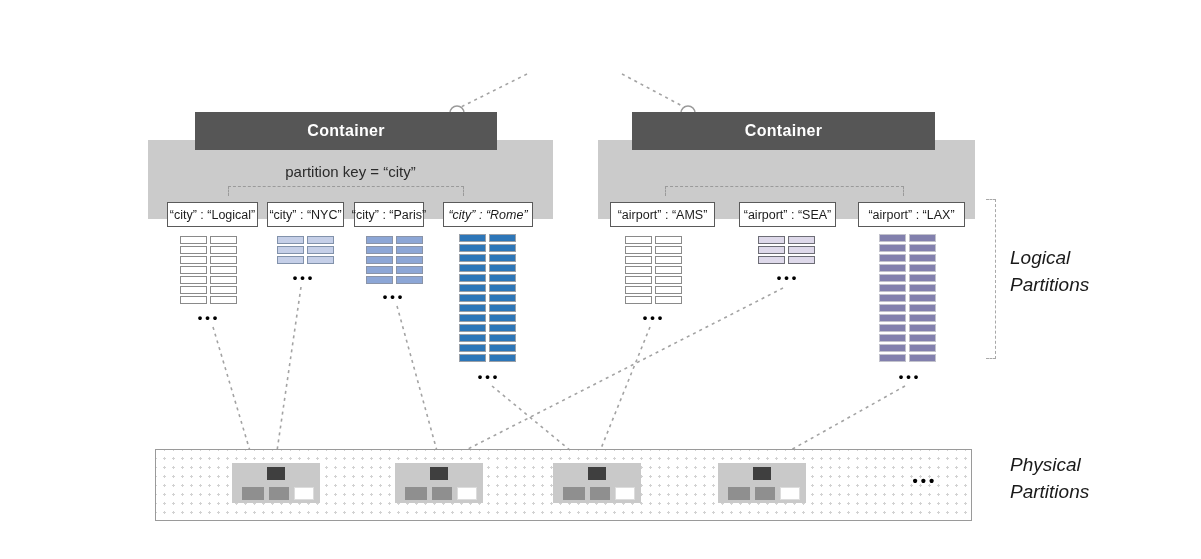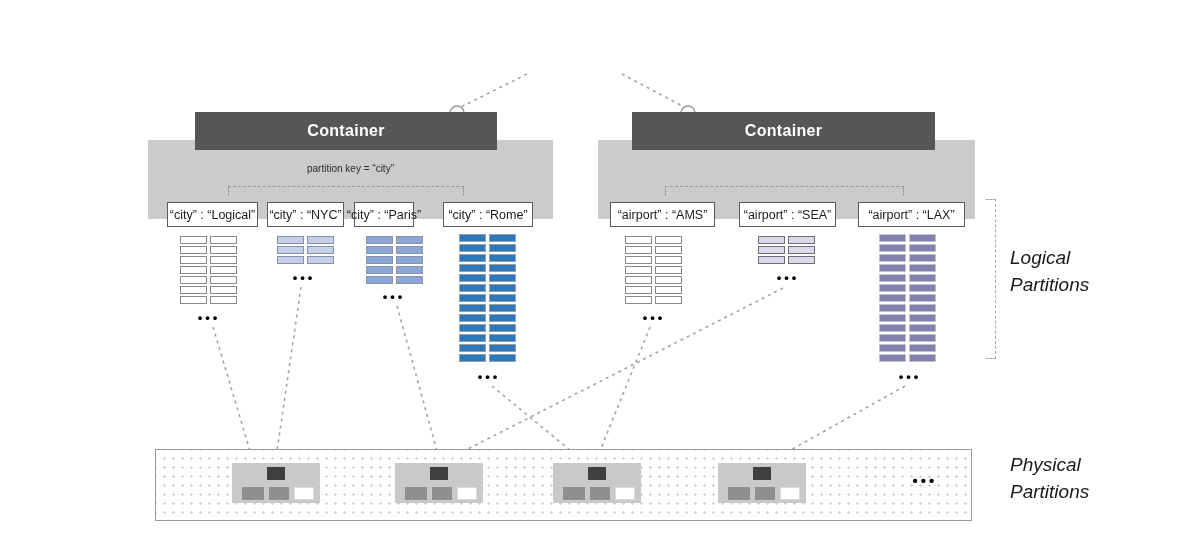--- a/index.html
+++ b/index.html
@@ -6,21 +6,21 @@
   .canvas{
     position:relative;width:1201px;height:559px;background:#ffffff;overflow:hidden;
     font-family:"Liberation Sans",sans-serif;color:#222;
   }
   .abs{position:absolute;}
   .titlebox{
     background:#565656;color:#ffffff;font-weight:bold;font-size:16px;
     display:flex;align-items:center;justify-content:center;letter-spacing:.3px;
   }
   .panel{background:#cbcbcb;}
-  .pk-text{font-size:10px;color:#2b2b2b;text-align:center;}
+  .pk-text{font-size:15px;color:#2b2b2b;text-align:center;}
   .spread{border-top:1.5px dashed #9a9a9a;border-left:1.5px dashed #9a9a9a;border-right:1.5px dashed #9a9a9a;height:9px;}
   .keylabel{
     background:#ffffff;border:1.5px solid #5a5a5a;height:25px;box-sizing:border-box;
     display:flex;align-items:center;justify-content:center;font-size:12.5px;color:#1c1c1c;white-space:nowrap;
   }
   .stack{display:grid;grid-template-columns:27px 27px;gap:2px 3px;}
   .cell{height:8px;box-sizing:border-box;border:1px solid;}
   .dots{width:44px;text-align:center;font-size:13px;font-weight:bold;letter-spacing:3px;color:#000;}
   .strip{
     background:#ffffff;border:1px solid #9a9a9a;
@@ -91,22 +91,22 @@
     <span>Container</span>
   </div>
 
   <div class="abs pk-text" style="left:148px;top:163px;width:405px;">partition key = “city”</div>
 
   <div class="abs spread" style="left:228px;top:186px;width:234px;"></div>
   <div class="abs spread" style="left:665px;top:186px;width:237px;"></div>
 
   <div class="abs keylabel" style="left:167px;top:202px;width:91px;">“city” : “Logical”</div>
   <div class="abs keylabel" style="left:267px;top:202px;width:77px;">“city” : “NYC”</div>
-  <div class="abs keylabel" style="left:354px;top:202px;width:60px;">“city” : “Paris”</div>
-  <div class="abs keylabel" style="left:443px;top:202px;width:90px;">“city” : “Rome”</div>
+  <div class="abs keylabel" style="left:354px;top:202px;width:70px;">“city” : “Paris”</div>
+  <div class="abs keylabel" style="left:443px;top:202px;width:90px;font-style:italic;">“city” : “Rome”</div>
   <div class="abs keylabel" style="left:610px;top:202px;width:105px;">“airport” : “AMS”</div>
   <div class="abs keylabel" style="left:739px;top:202px;width:97px;">“airport” : “SEA”</div>
   <div class="abs keylabel" style="left:858px;top:202px;width:107px;">“airport” : “LAX”</div>
 
   <div class="abs stack" style="left:180px;top:236px;">
       <div class="cell" style="background: rgb(255, 255, 255); border-color: rgb(138, 138, 138);"></div>
       <div class="cell" style="background: rgb(255, 255, 255); border-color: rgb(138, 138, 138);"></div>
       <div class="cell" style="background: rgb(255, 255, 255); border-color: rgb(138, 138, 138);"></div>
       <div class="cell" style="background: rgb(255, 255, 255); border-color: rgb(138, 138, 138);"></div>
       <div class="cell" style="background: rgb(255, 255, 255); border-color: rgb(138, 138, 138);"></div>

